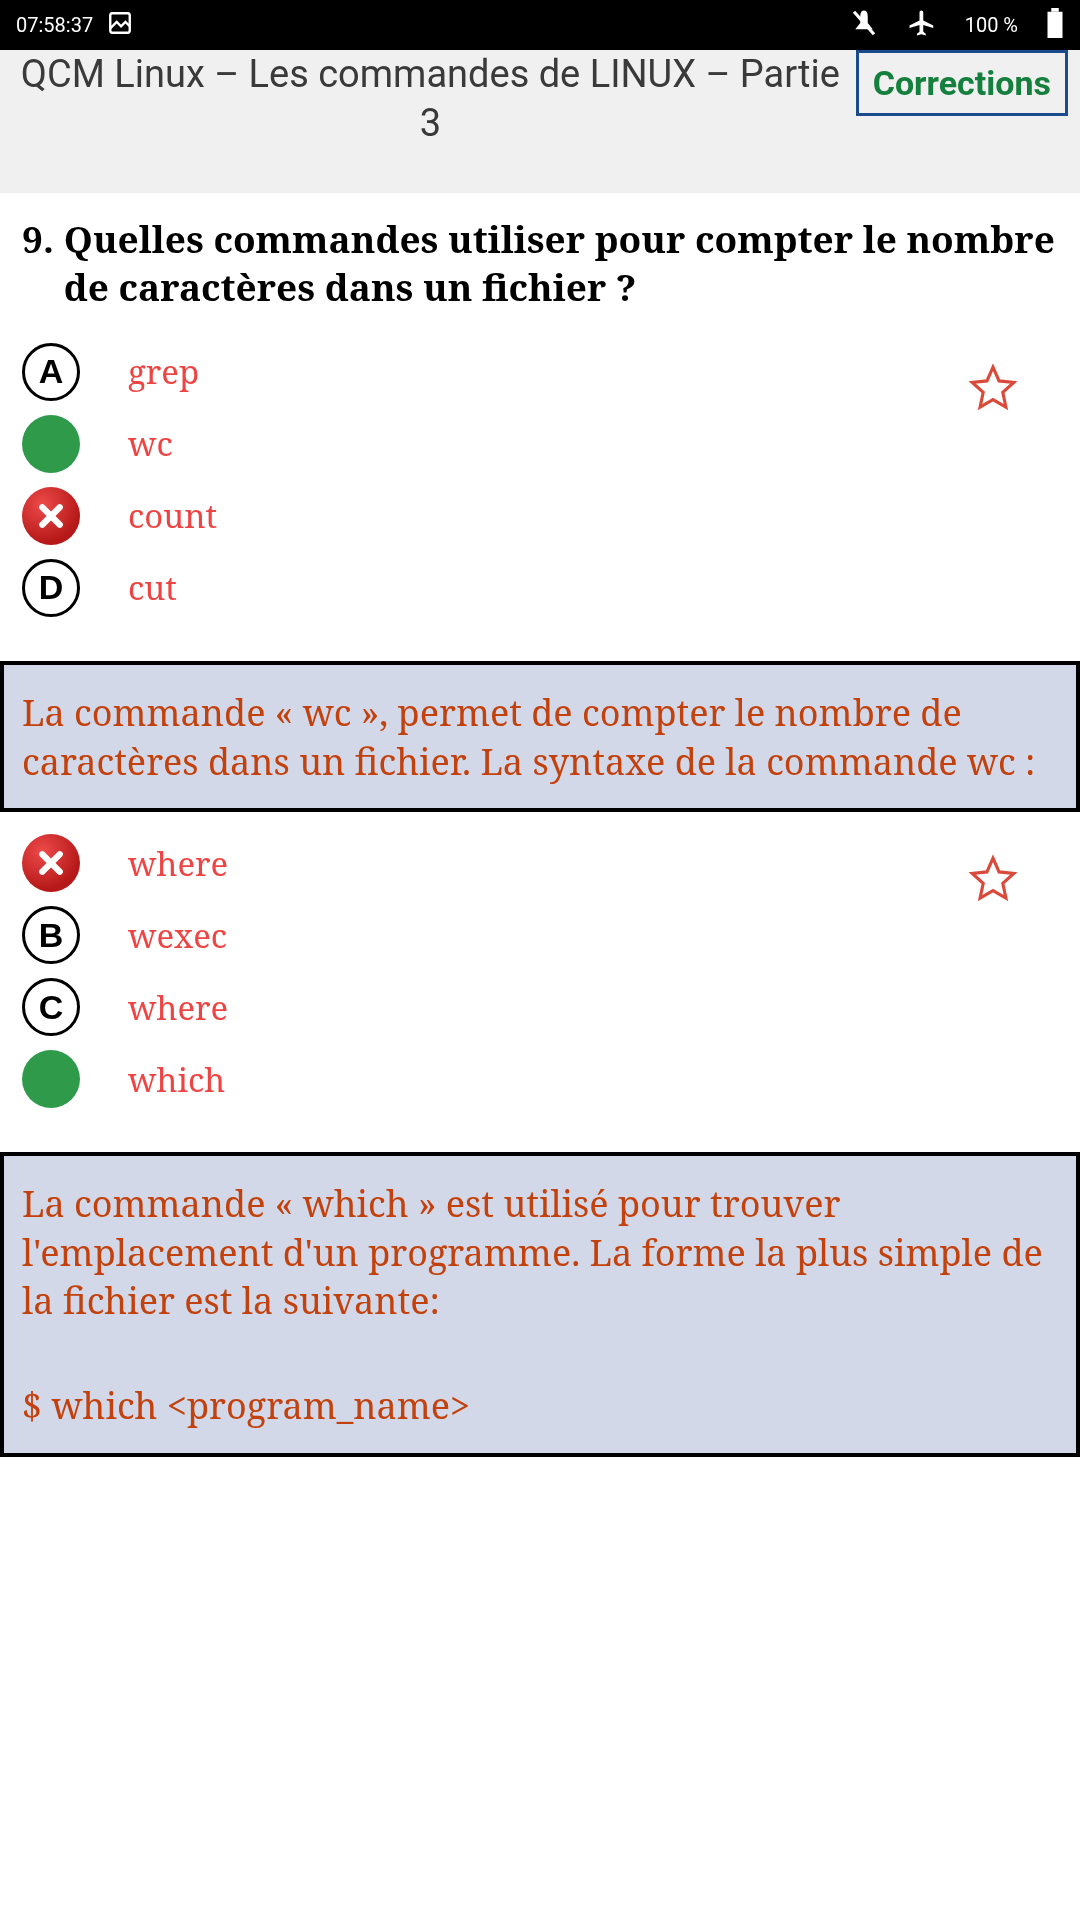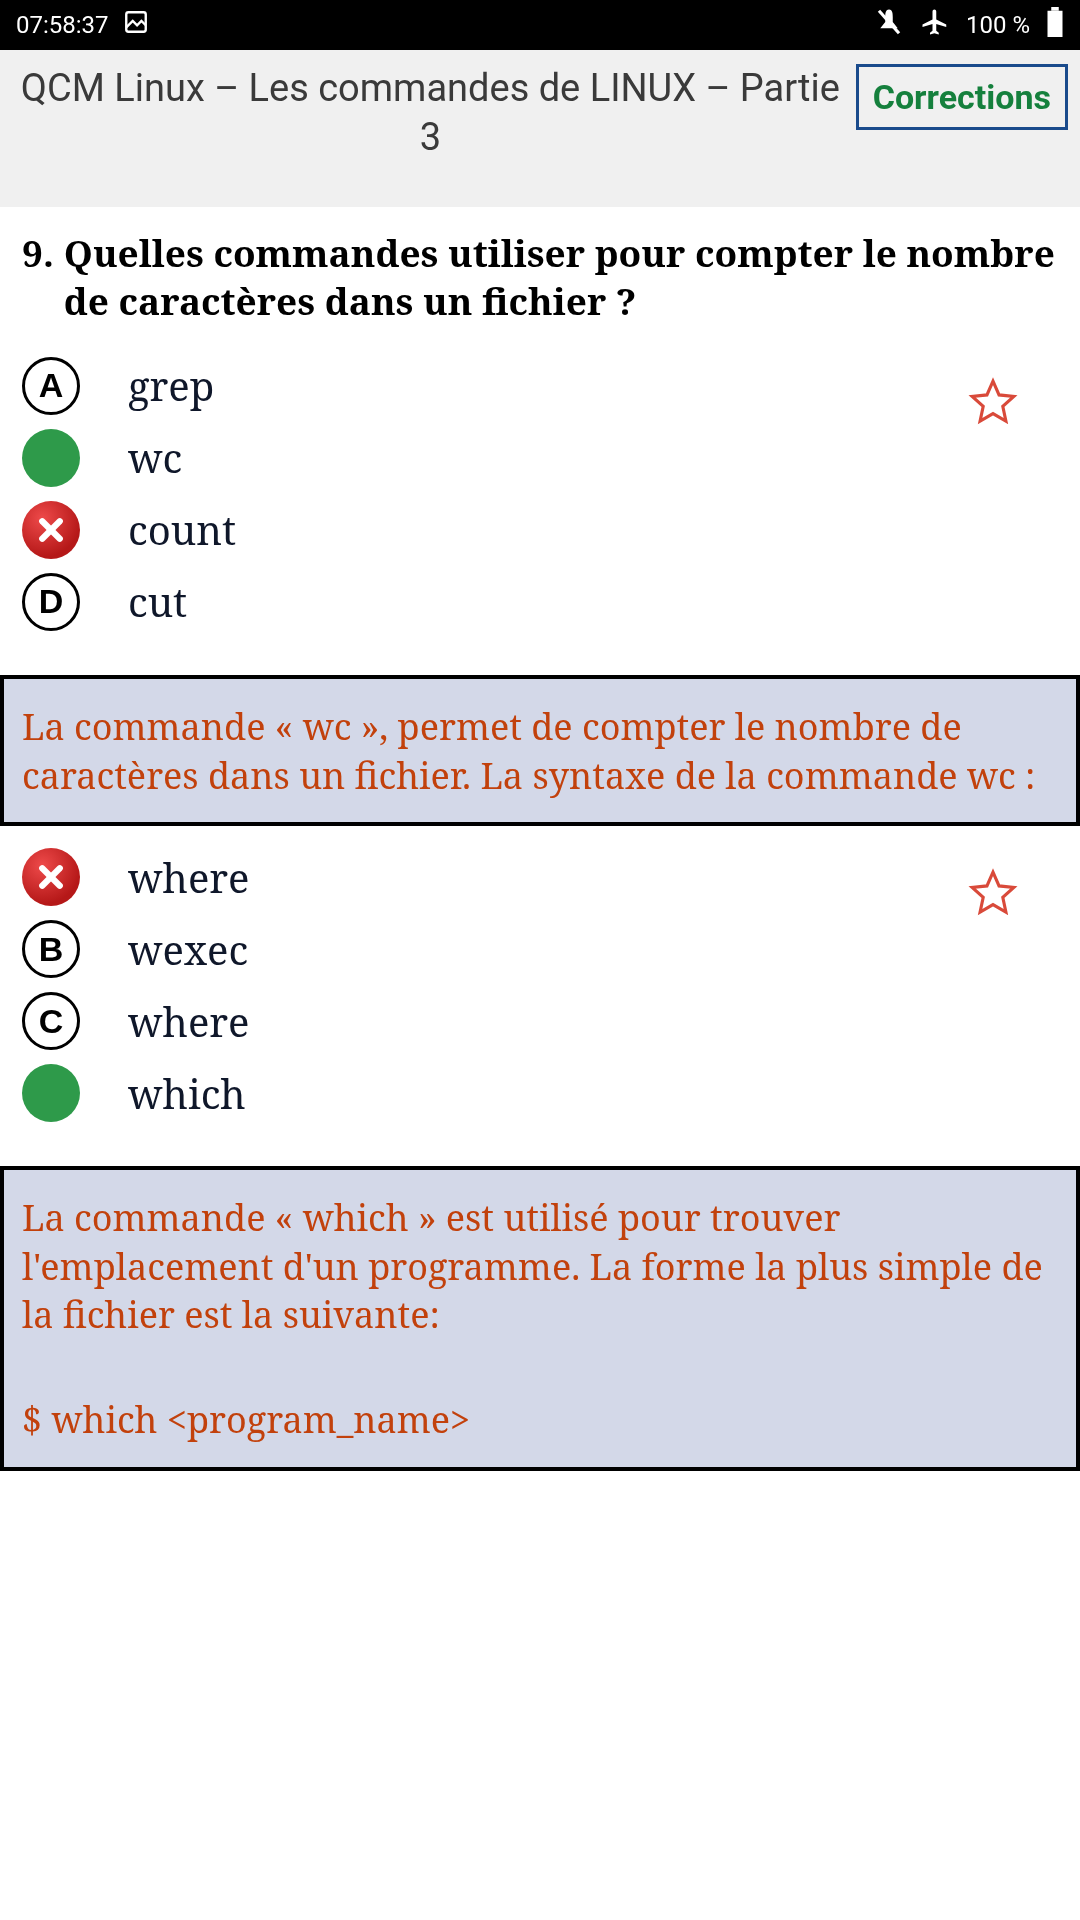--- a/index.html
+++ b/index.html
@@ -11,27 +11,27 @@
     overflow: hidden;
   }
   .status-bar {
     height: 50px;
     background: #000;
     color: #fff;
     display: flex;
     align-items: center;
     padding: 0 16px;
     font-family: -apple-system, Roboto, sans-serif;
-    font-size: 24px;
+    font-size: 20px;
   }
   .status-left { display: flex; align-items: center; gap: 14px; }
-  .status-right { margin-left: auto; display: flex; align-items: center; gap: 16px; }
+  .status-right { margin-left: auto; display: flex; align-items: center; gap: 28px; }
   .header {
     background: #f0f0f0;
-    padding: 14px 12px 44px 16px;
+    padding: 0 12px 44px 16px;
     display: flex;
     align-items: flex-start;
     gap: 11px;
   }
   .header-title {
     flex: 1;
     font-size: 38px;
     color: #3a3a3a;
     text-align: center;
     font-family: -apple-system, Roboto, sans-serif;
@@ -85,22 +85,22 @@
     background: #2e9a4a;
     border: none;
   }
   .bubble.wrong {
     background: radial-gradient(circle at 35% 30%, #ee4a4a, #b51818 70%);
     border: none;
     position: relative;
   }
   .bubble.wrong svg { width: 30px; height: 30px; }
   .option-text {
-    font-size: 40px;
-    color: #0f172a;
+    font-size: 33px;
+    color: #ef4444;
   }
   .star {
     position: absolute;
     right: 40px;
     top: 20px;
   }
   .star svg { width: 50px; height: 50px; }
   .explain {
     border: 4px solid #000;
     background: #d3d8e8;

